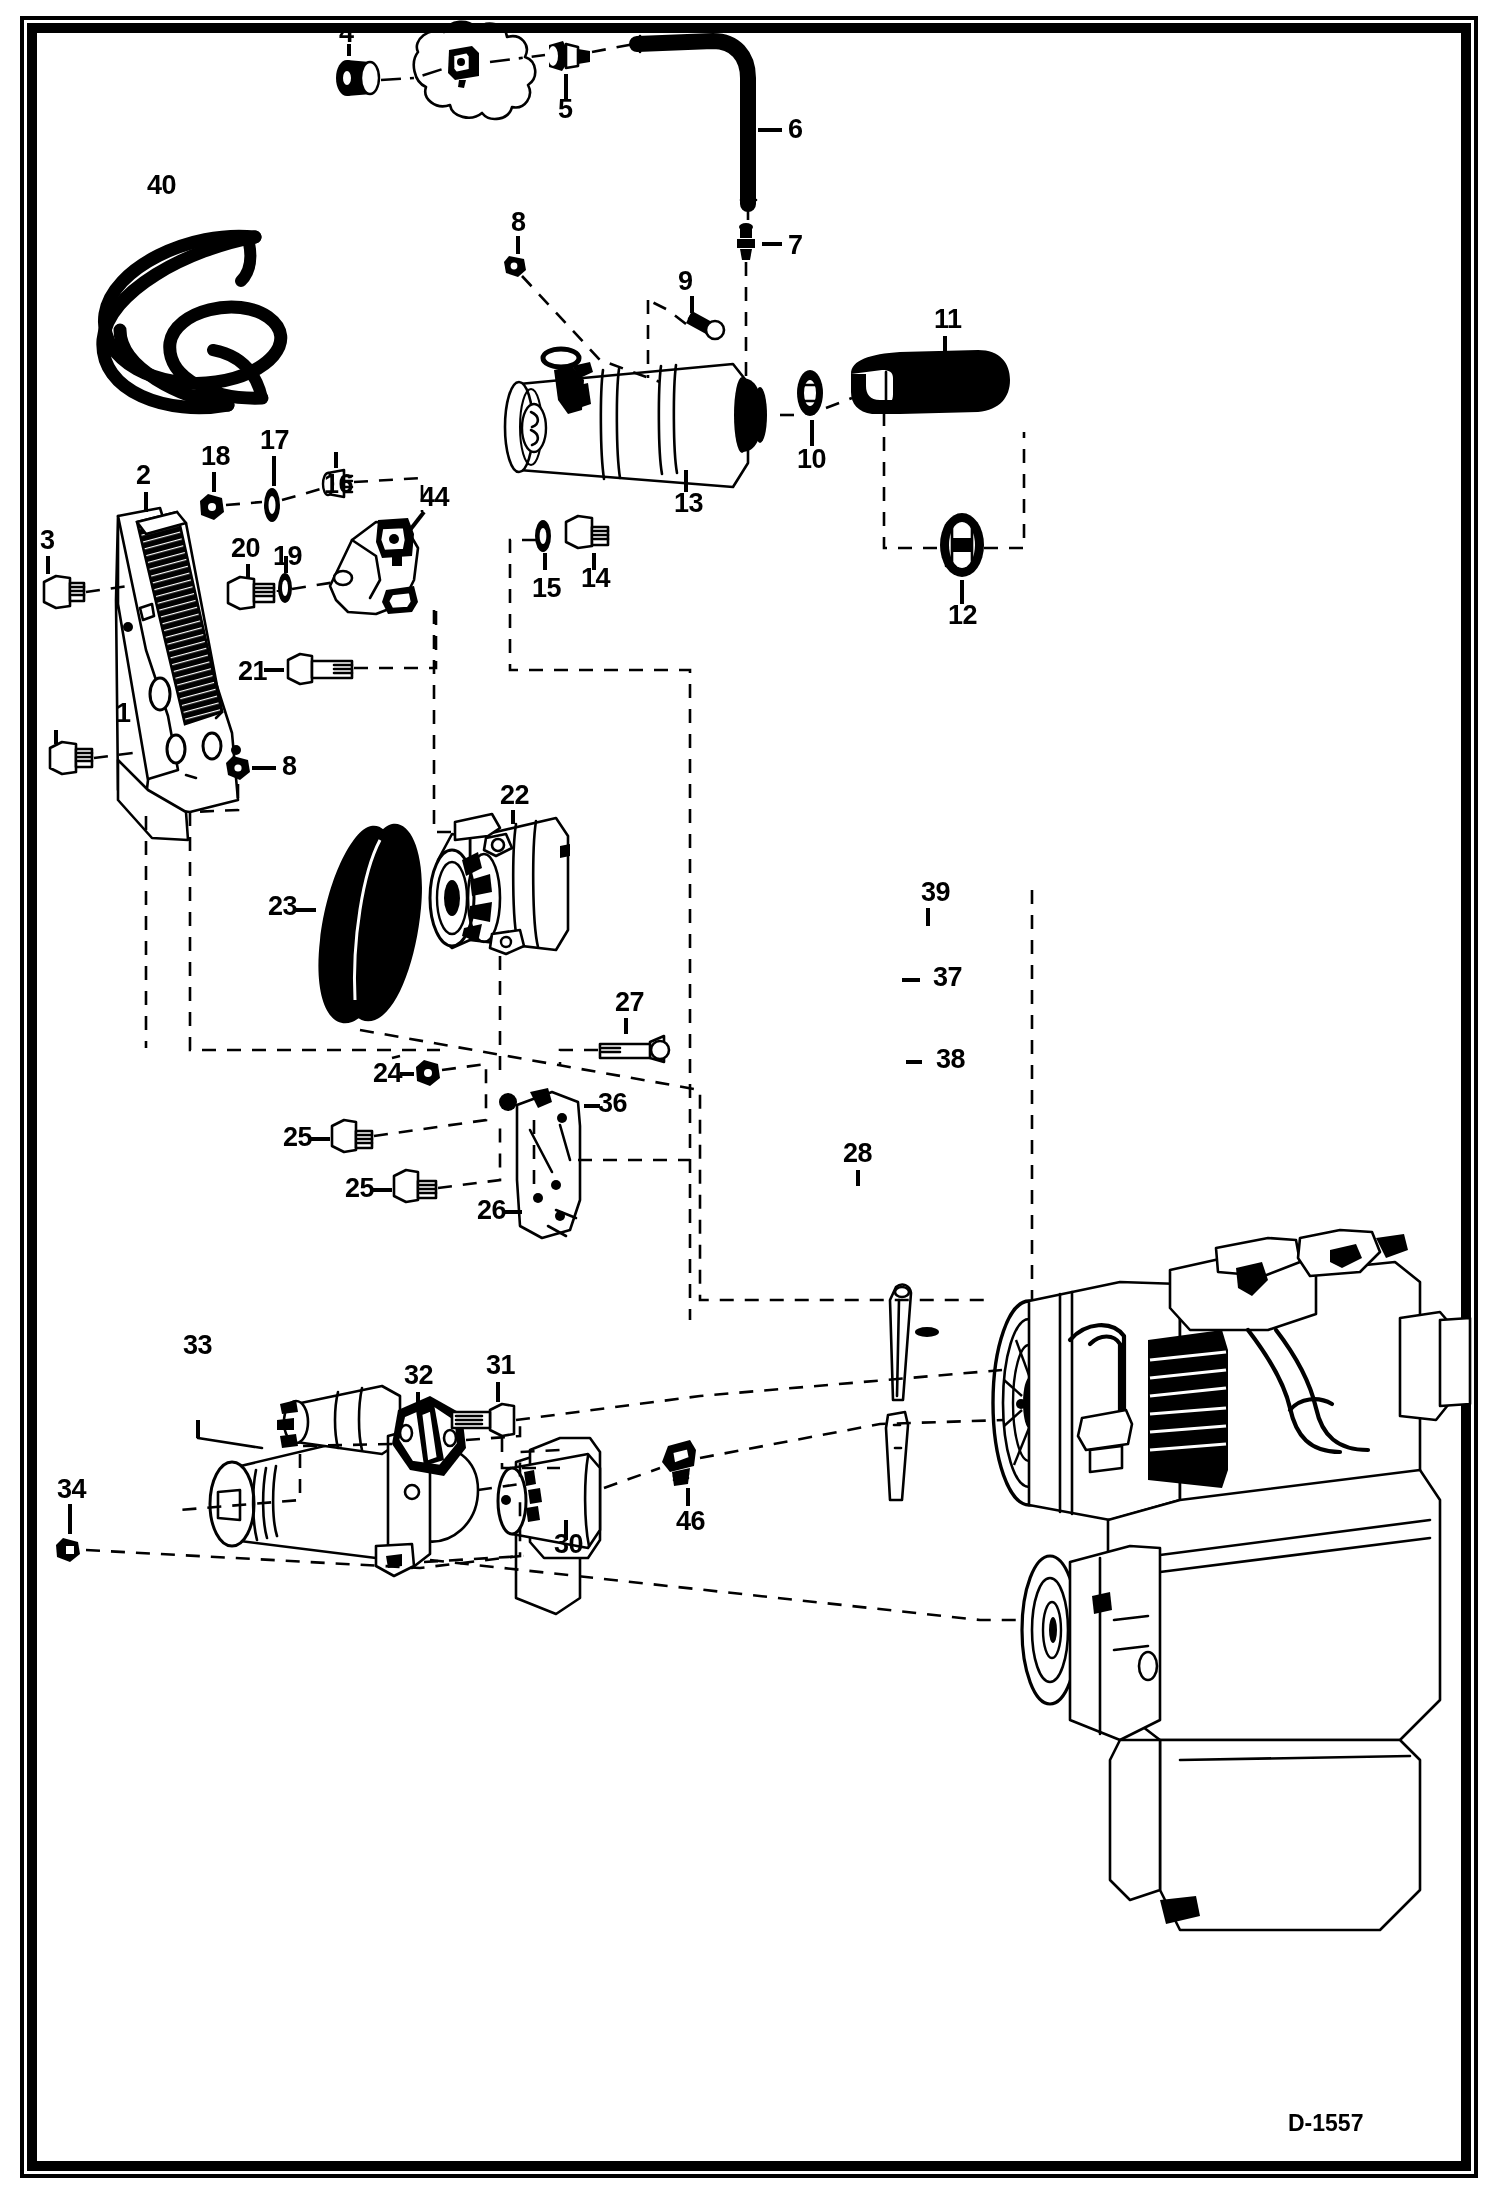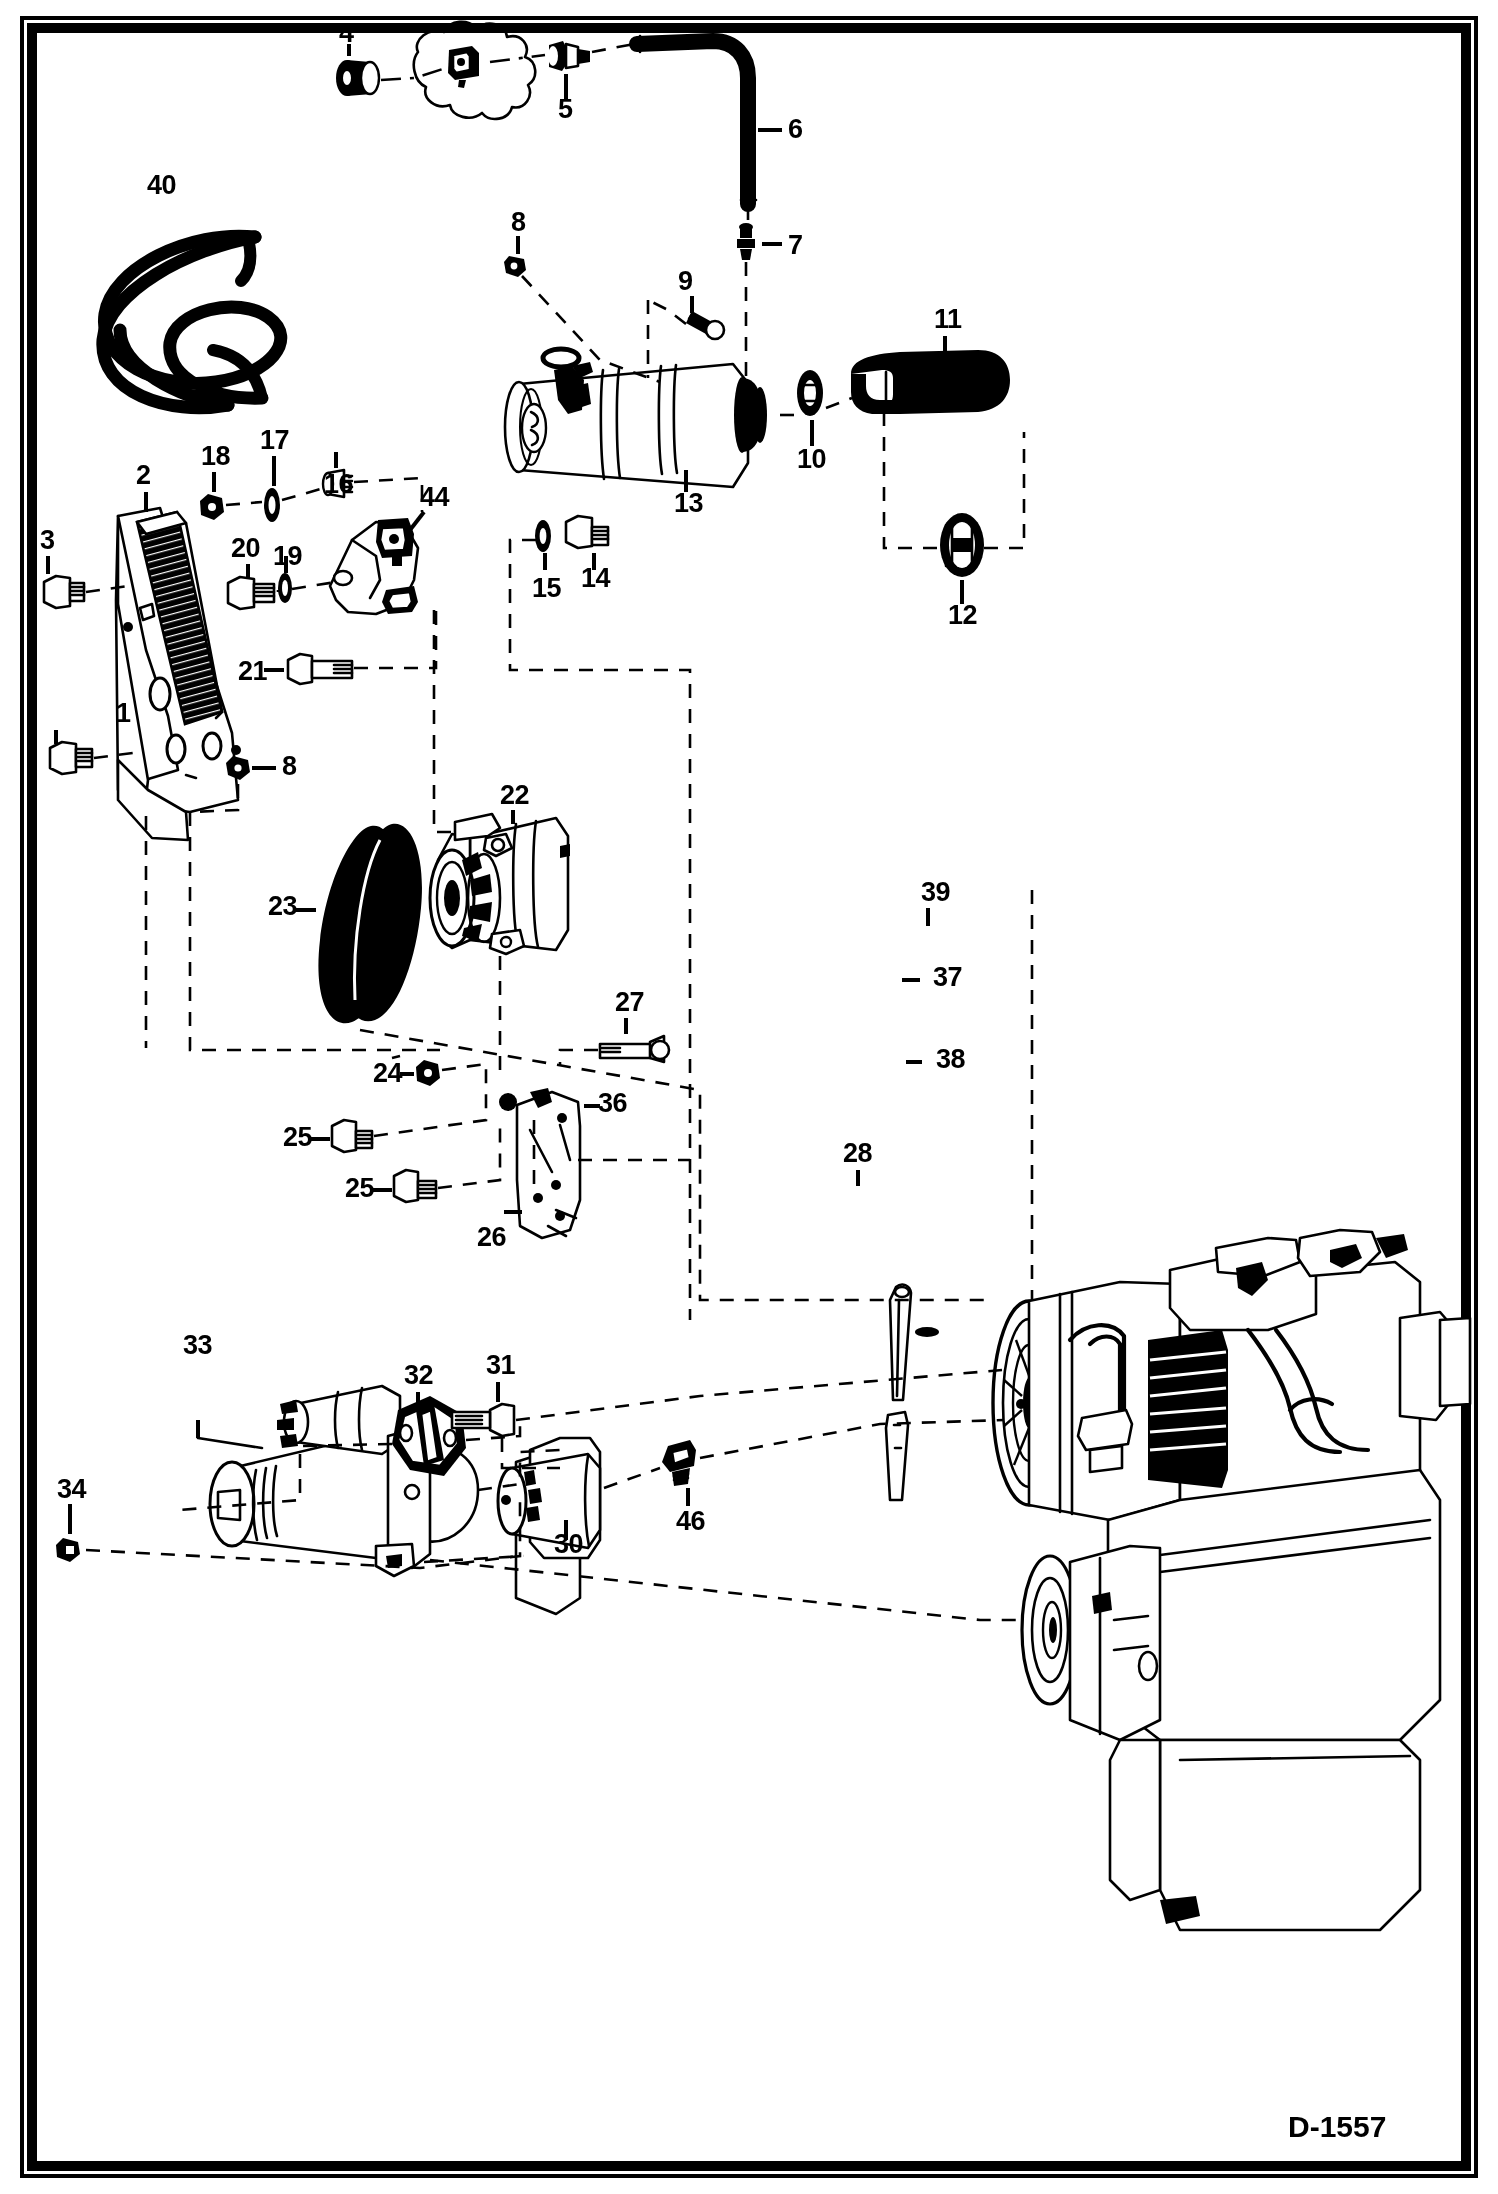--- a/index.html
+++ b/index.html
@@ -25,21 +25,21 @@
     color:#000;
     letter-spacing:-0.5px;
     line-height:1;
     white-space:nowrap;
     user-select:none;
   }
   .code{
     position:absolute;
     font-family:"Liberation Sans", sans-serif;
     font-weight:bold;
-    font-size:30px;
+    font-size:23px;
     color:#000;
     letter-spacing:0px;
     white-space:nowrap;
   }
   svg{display:block;}
 </style>
 </head>
 <body>
 
 <div id="page">
@@ -705,21 +705,21 @@
   <div class="lbl" style="left:260px; top:427px;">17</div>
   <div class="lbl" style="left:201px; top:443px;">18</div>
   <div class="lbl" style="left:273px; top:527px;margin-top:16px;">19</div>
   <div class="lbl" style="left:231px; top:535px;">20</div>
   <div class="lbl" style="left:238px; top:658px;">21</div>
   <div class="lbl" style="left:500px; top:782px;">22</div>
   <div class="lbl" style="left:268px; top:893px;">23</div>
   <div class="lbl" style="left:373px; top:1060px;">24</div>
   <div class="lbl" style="left:283px; top:1124px;">25</div>
   <div class="lbl" style="left:345px; top:1175px;">25</div>
-  <div class="lbl" style="left:477px; top:1224px;">26</div>
+  <div class="lbl" style="left:477px; top:1197px;">26</div>
   <div class="lbl" style="left:615px; top:989px;">27</div>
   <div class="lbl" style="left:843px; top:1140px;">28</div>
   <div class="lbl" style="left:676px; top:1508px;">46</div>
   <div class="lbl" style="left:554px; top:1531px;">30</div>
   <div class="lbl" style="left:486px; top:1352px;">31</div>
   <div class="lbl" style="left:404px; top:1362px;">32</div>
   <div class="lbl" style="left:183px; top:1332px;">33</div>
   <div class="lbl" style="left:57px;  top:1476px;">34</div>
   <div class="lbl" style="left:420px; top:484px;">44</div>
   <div class="lbl" style="left:598px; top:1090px;">36</div>

